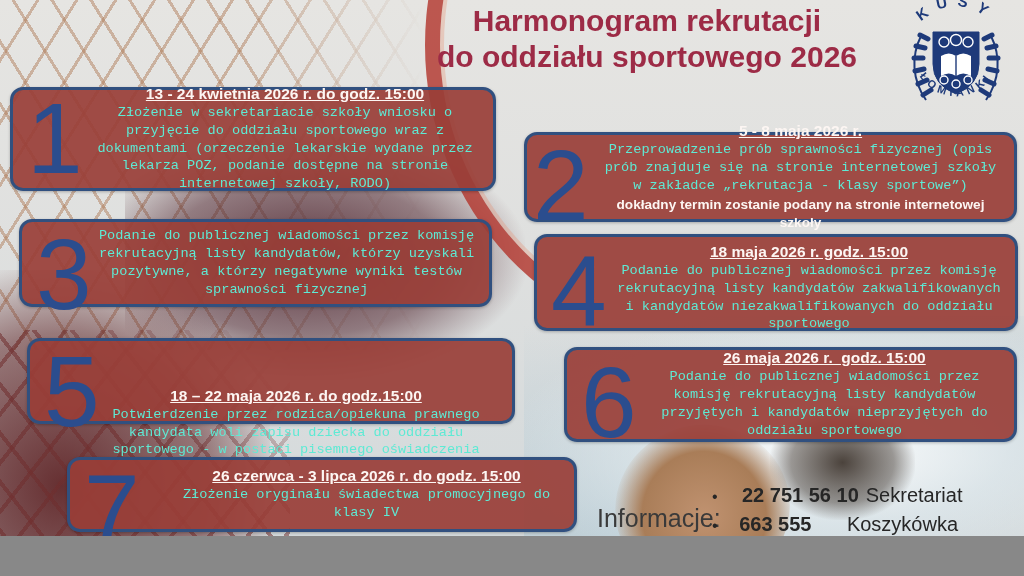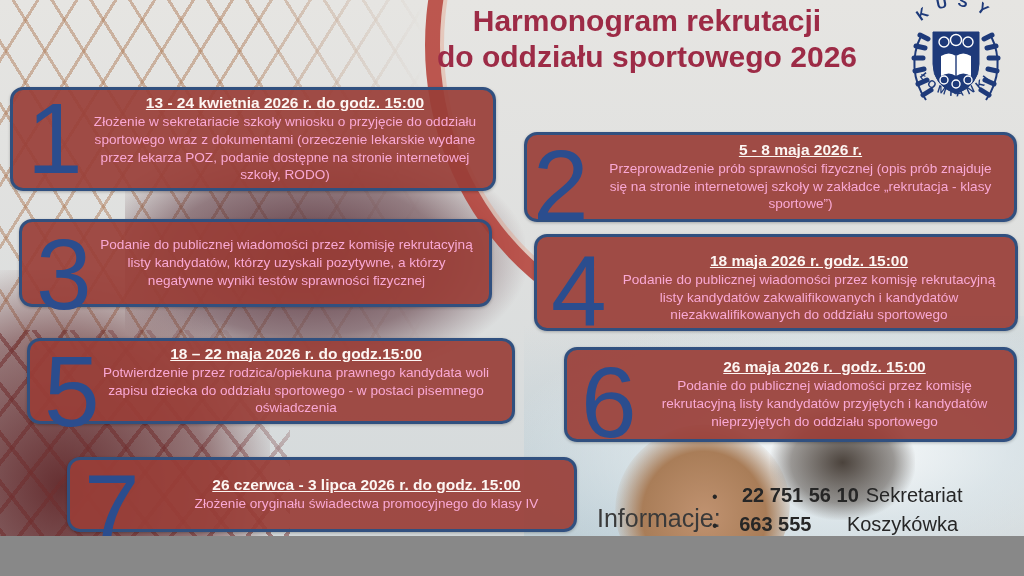--- a/index.html
+++ b/index.html
@@ -72,27 +72,27 @@
   }
   .step .num{
     position:absolute; font-size:100px; line-height:.96; font-weight:300;
     color:#2b4d8e; left:14px; top:0px; z-index:7;
   }
   .step .content{
     position:relative; height:100%; display:flex; flex-direction:column;
     justify-content:center; text-align:center; gap:1px; z-index:8;
   }
   .step .date{ font-size:15.5px; font-weight:bold; text-decoration:underline; color:#fdf6f3; }
-  .step .desc{ font-size:13.6px; line-height:1.32; color:#f9a8d4; }
+  .step .desc{ font-size:13.6px; line-height:1.32; color:#5eead4;font-family:Liberation Mono, monospace; }
   .step .note{ font-size:13.6px; line-height:1.3; font-weight:bold; color:#fdf6f3; }
   #step1{ left:10px;  top:87px;  width:486px; height:104px; } #step1 .content{ padding:4px 14px 4px 78px;border-radius:16px; }
   #step2{ left:524px; top:132px; width:493px; height:90px;  } #step2 .content{ padding:3px 12px 3px 72px; } #step2 .num{ left:6px; top:2px; }
   #step3{ left:19px;  top:219px; width:473px; height:88px;  } #step3 .content{ padding:3px 12px 3px 74px; } #step3 .num{ top:4px; }
   #step4{ left:534px; top:234px; width:484px; height:97px;  } #step4 .content{ padding:14px 12px 3px 78px; } #step4 .num{ top:6px; }
-  #step5{ left:27px;  top:338px; width:488px; height:86px;  } #step5 .content{ padding:3px 10px 3px 60px; } #step5 .num{ top:2px; }
+  #step5{ left:27px;  top:338px; width:488px; height:86px;  } #step5 .content{ padding:3px 10px 3px 60px;margin-top:42px; } #step5 .num{ top:2px; }
   #step6{ left:564px; top:347px; width:453px; height:95px;  } #step6 .content{ padding:3px 12px 3px 80px;text-align:center; } #step6 .num{ top:4px; }
   #step7{ left:67px;  top:457px; width:510px; height:75px;  } #step7 .content{ padding:3px 7px 3px 96px; } #step7 .num{ top:2px; }
   
   .contact{ position:absolute; left:0; top:0; width:100%; height:100%; z-index:6; pointer-events:none; }
   .contact-label{
     position:absolute; left:597px; top:504px; font-size:25px; color:#3a3a3a;
   }
   .contact-list{ position:absolute; left:712px; top:484px; }
   .contact-row{ display:flex; align-items:baseline; height:29px; font-size:20px; color:#262626; }
   .contact-row .bullet{ width:30px; font-size:16px; color:#262626; }
@@ -177,20 +177,21 @@
       <div class="date">13 - 24 kwietnia 2026 r. do godz. 15:00</div>
       <div class="desc">Złożenie w sekretariacie szkoły wniosku o przyjęcie do oddziału sportowego wraz z dokumentami (orzeczenie lekarskie wydane przez lekarza POZ, podanie dostępne na stronie internetowej szkoły, RODO)</div>
     </div>
   </div>
 
   <div class="step" id="step2">
     <div class="num">2</div>
     <div class="content">
       <div class="date">5 - 8 maja 2026 r.</div>
       <div class="desc">Przeprowadzenie prób sprawności fizycznej (opis prób znajduje się na stronie internetowej szkoły w zakładce „rekrutacja - klasy sportowe”)</div>
+      <div class="note">dokładny termin zostanie podany na stronie internetowej szkoły</div>
     </div>
   </div>
 
   <div class="step" id="step3">
     <div class="num">3</div>
     <div class="content">
       <div class="desc">Podanie do publicznej wiadomości przez komisję rekrutacyjną listy kandydatów, którzy uzyskali pozytywne, a którzy negatywne wyniki testów sprawności fizycznej</div>
     </div>
   </div>
 

